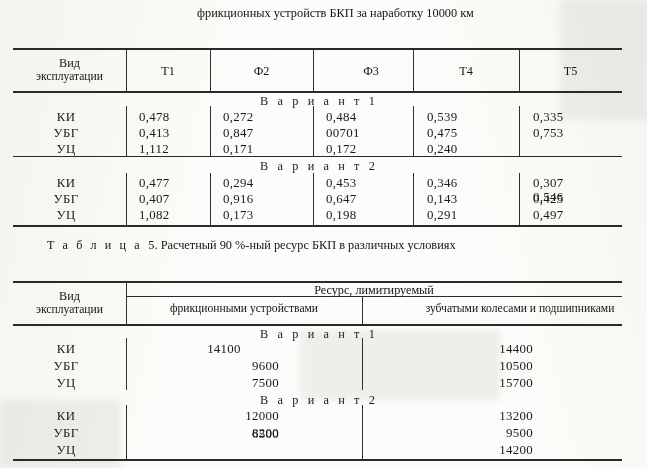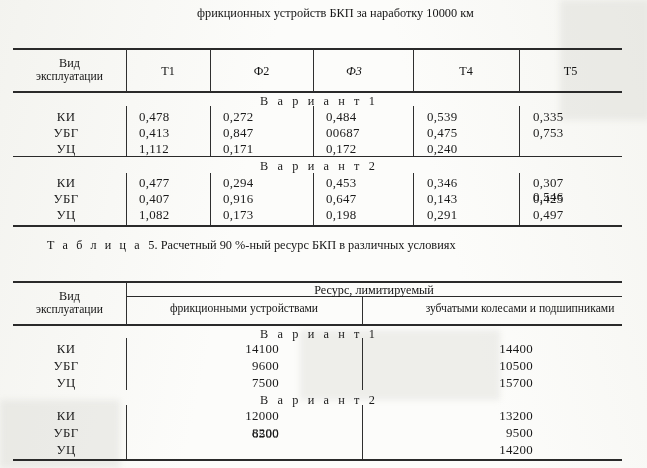--- a/index.html
+++ b/index.html
@@ -155,39 +155,39 @@
     <div class="vline" style="left:400px; top:173px; height:52px;"></div>
     <div class="vline" style="left:506px; top:173px; height:52px;"></div>
 
     <div class="cell hdr" style="left:0px; top:56px; width:113px;">
       <div>Вид</div>
       <div class="hdr-small">эксплуатации</div>
     </div>
 
     <div class="cell hdr" style="left:113px; top:64px; width:84px;">Т1</div>
     <div class="cell hdr" style="left:197px; top:64px; width:103px;">Ф2</div>
-    <div class="cell hdr" style="left:291px; top:64px; width:100px;font-style:italic;">Ф3</div>
+    <div class="cell hdr" style="left:308px; top:64px; width:100px;">Ф3</div>
     <div class="cell hdr" style="left:400px; top:64px; width:106px;">Т4</div>
     <div class="cell hdr" style="left:506px; top:64px; width:103px;">Т5</div>
 
     <div class="variant" style="left:0px; top:94px; width:609px;">
       <span>В а р и а н т</span><span>&nbsp;</span><span class="vnum">1</span>
     </div>
 
     <div class="rowlabel c-center" style="left:20px; top:110px; width:66px;">КИ</div>
     <div class="num-cell" style="left:126px; top:110px;">0,478</div>
     <div class="num-cell" style="left:210px; top:110px;">0,272</div>
     <div class="num-cell" style="left:313px; top:110px;">0,484</div>
     <div class="num-cell" style="left:414px; top:110px;">0,539</div>
     <div class="num-cell" style="left:520px; top:110px;">0,335</div>
 
     <div class="rowlabel c-center" style="left:20px; top:126px; width:66px;">УБГ</div>
     <div class="num-cell" style="left:126px; top:126px;">0,413</div>
     <div class="num-cell" style="left:210px; top:126px;">0,847</div>
-    <div class="num-cell" style="left:313px; top:126px;">00687</div>
+    <div class="num-cell" style="left:313px; top:126px;">00701</div>
     <div class="num-cell" style="left:414px; top:126px;">0,475</div>
     <div class="num-cell" style="left:520px; top:126px;">0,753</div>
 
     <div class="rowlabel c-center" style="left:20px; top:142px; width:66px;">УЦ</div>
     <div class="num-cell" style="left:126px; top:142px;">1,112</div>
     <div class="num-cell" style="left:210px; top:142px;">0,171</div>
     <div class="num-cell" style="left:313px; top:142px;">0,172</div>
     <div class="num-cell" style="left:414px; top:142px;">0,240</div>
     <div class="num-cell" style="left:520px; top:142px;margin-top:48px;">0,546</div>
 
@@ -248,21 +248,21 @@
     <div class="cell hdr" style="left:113px; top:283px; width:496px;">Ресурс, лимитируемый</div>
 
     <div class="cell hdr hdr-small" style="left:113px; top:302px; width:236px;">фрикционными устройствами</div>
     <div class="cell hdr hdr-small" style="left:349px; top:302px; width:260px;padding-left:28px;">зубчатыми колесами и подшипниками</div>
 
     <div class="variant" style="left:0px; top:327px; width:609px;">
       <span>В а р и а н т</span><span>&nbsp;</span><span class="vnum">1</span>
     </div>
 
     <div class="rowlabel c-center" style="left:20px; top:342px; width:66px;">КИ</div>
-    <div class="num-cell c-right" style="left:140px; top:342px; width:126px;">14100</div>
+    <div class="num-cell c-right" style="left:148px; top:342px; width:126px;text-align:center;">14100</div>
     <div class="num-cell c-right" style="left:380px; top:342px; width:140px;">14400</div>
 
     <div class="rowlabel c-center" style="left:20px; top:359px; width:66px;">УБГ</div>
     <div class="num-cell c-right" style="left:140px; top:359px; width:126px;">9600</div>
     <div class="num-cell c-right" style="left:380px; top:359px; width:140px;">10500</div>
 
     <div class="rowlabel c-center" style="left:20px; top:376px; width:66px;">УЦ</div>
     <div class="num-cell c-right" style="left:140px; top:376px; width:126px;">7500</div>
     <div class="num-cell c-right" style="left:380px; top:376px; width:140px;">15700</div>
 

